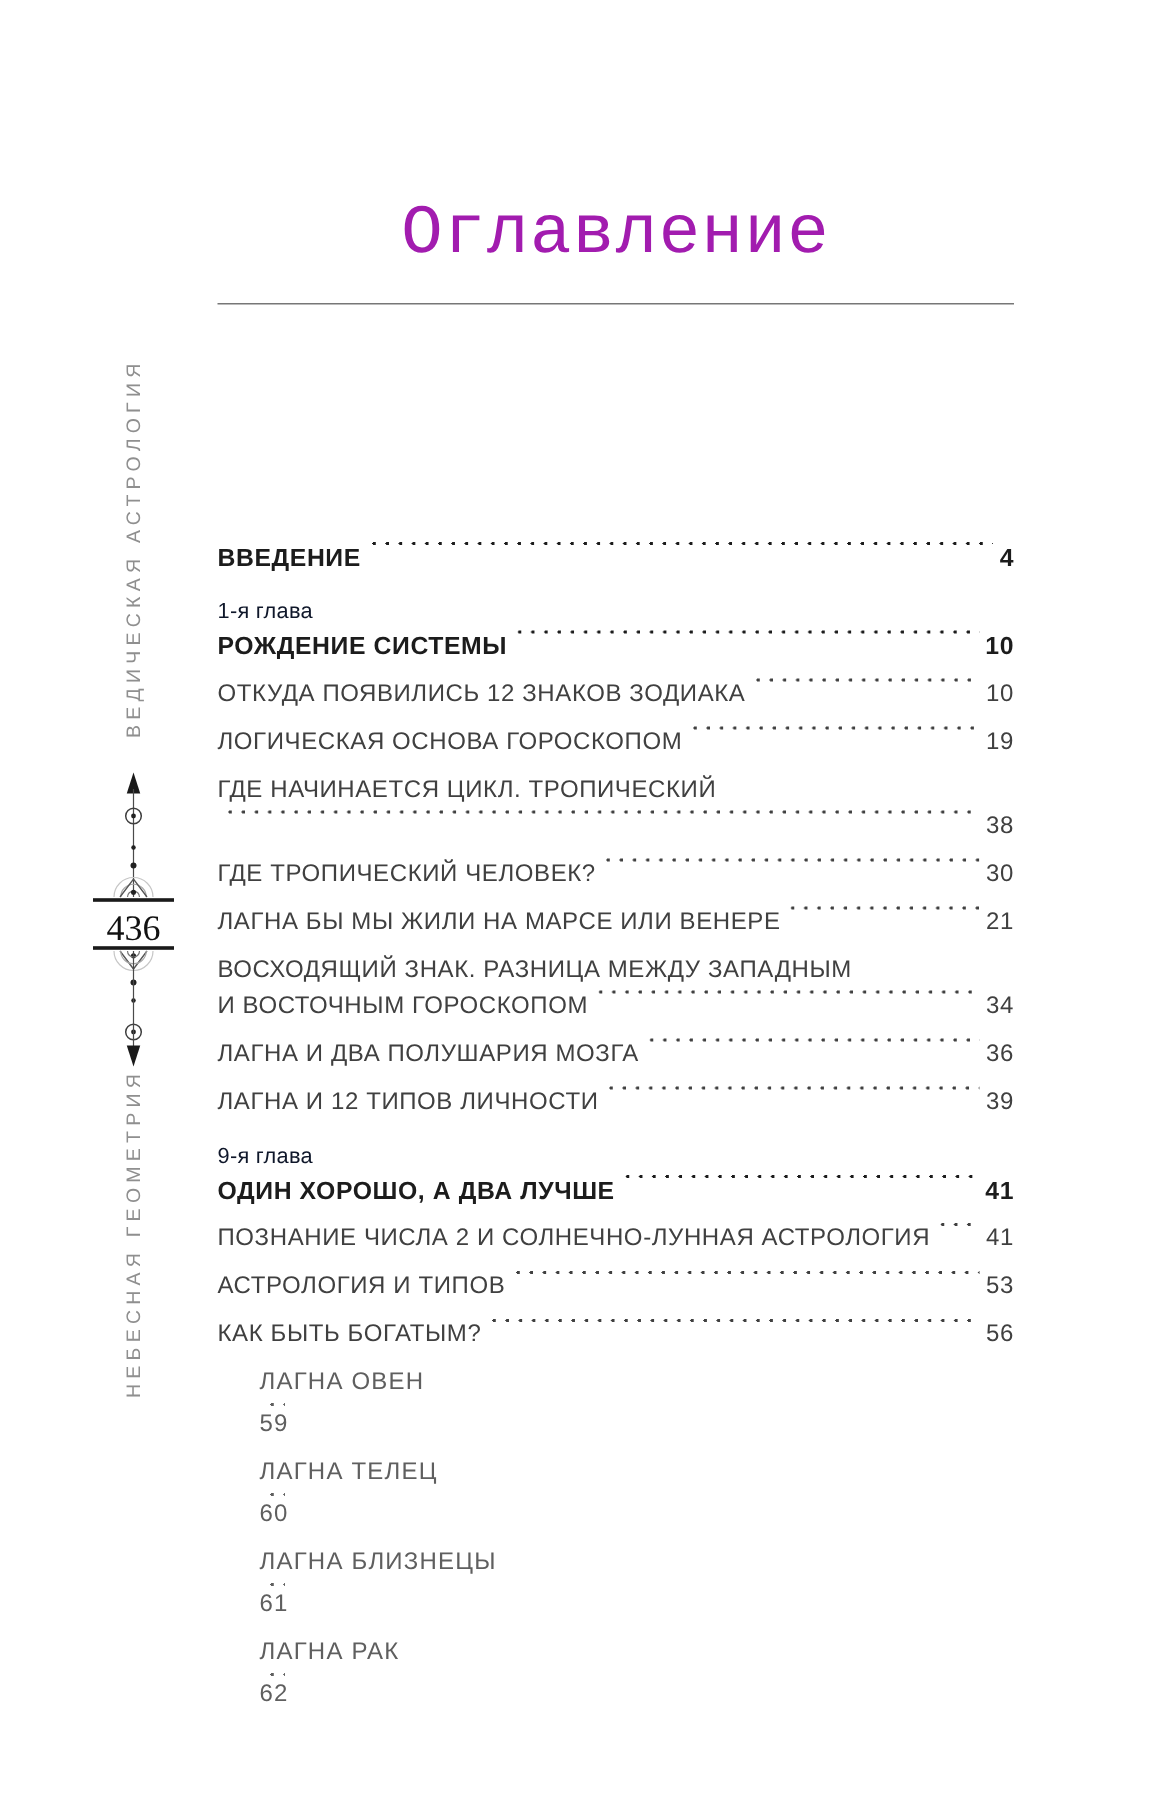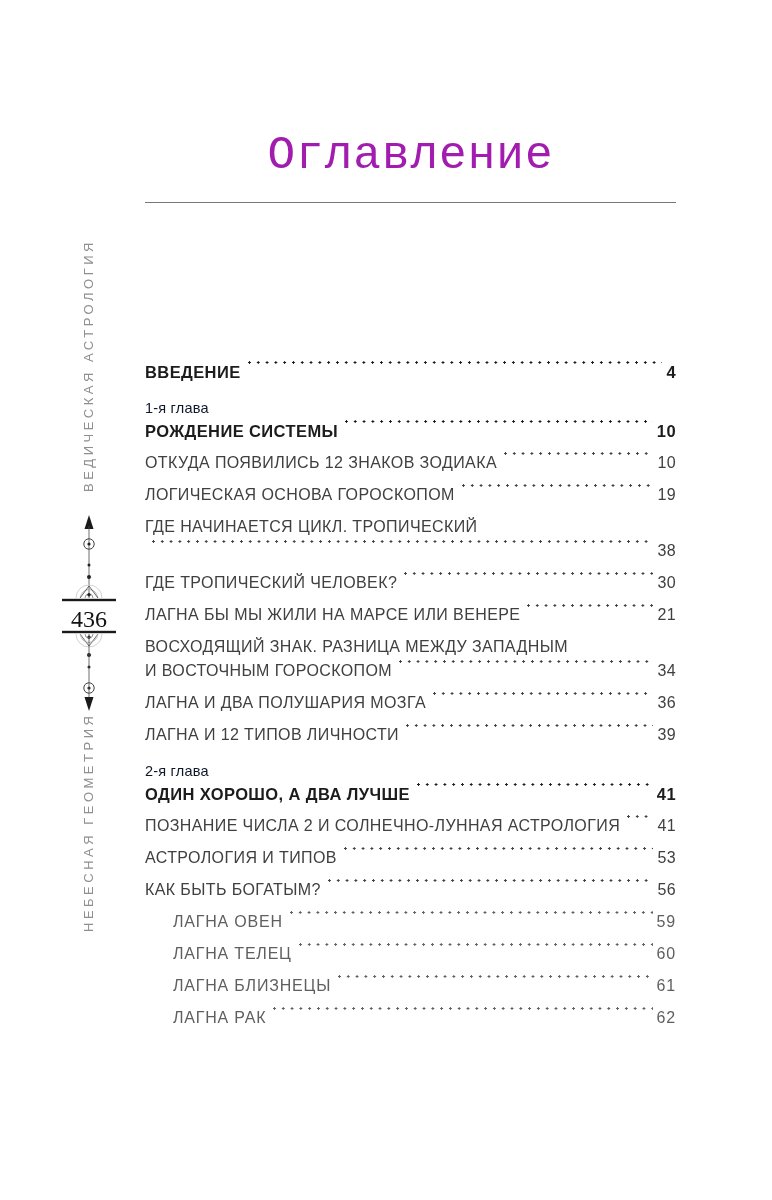--- a/index.html
+++ b/index.html
@@ -43,21 +43,21 @@
   .toc-line{display:flex;align-items:flex-start;line-height:24px;}
   .toc-row.entry.bold .toc-line, .toc-row.chapter .toc-line{
     font-weight:bold;color:#1c1c1c;font-size:16.5px;
   }
   .chapter{margin-top:14px;}
   .chapter-label{
     font-weight:normal;color:#0f172a;font-size:14.5px;line-height:21px;
     letter-spacing:0.2px;
   }
   .toc-row.sub{color:#5f5f5f;}
-  .toc-row.sub .toc-line{padding-left:28px;letter-spacing:0.8px;}
+  .toc-row.sub .toc-line{padding-left:28px;letter-spacing:0.8px;flex-direction:column;}
   .leader{
     flex:1 1 auto;min-width:10px;height:4px;margin:0 4px 0 7px;
     background-image:radial-gradient(circle 1.2px at 1.4px 2.4px, currentColor 99%, transparent 100%);
     background-size:8.8px 4px;background-repeat:repeat-x;
   }
   .pagenum{white-space:nowrap;}
 </style>
 </head>
 <body>
 
@@ -170,21 +170,21 @@
       </div>
     </div>
     <div class="toc-row entry">
       <div class="toc-line">
         <span class="toc-text">ЛАГНА И 12 ТИПОВ ЛИЧНОСТИ</span>
         <span class="leader"></span>
         <span class="pagenum">39</span>
       </div>
     </div>
     <div class="toc-row chapter">
-      <div class="chapter-label">2-я глава</div>
+      <div class="chapter-label">9-я глава</div>
       <div class="toc-line">
         <span class="toc-text">ОДИН ХОРОШО, А ДВА ЛУЧШЕ</span>
         <span class="leader"></span>
         <span class="pagenum">41</span>
       </div>
     </div>
     <div class="toc-row entry">
       <div class="toc-line">
         <span class="toc-text">ПОЗНАНИЕ ЧИСЛА 2 И СОЛНЕЧНО-ЛУННАЯ АСТРОЛОГИЯ</span>
         <span class="leader"></span>

